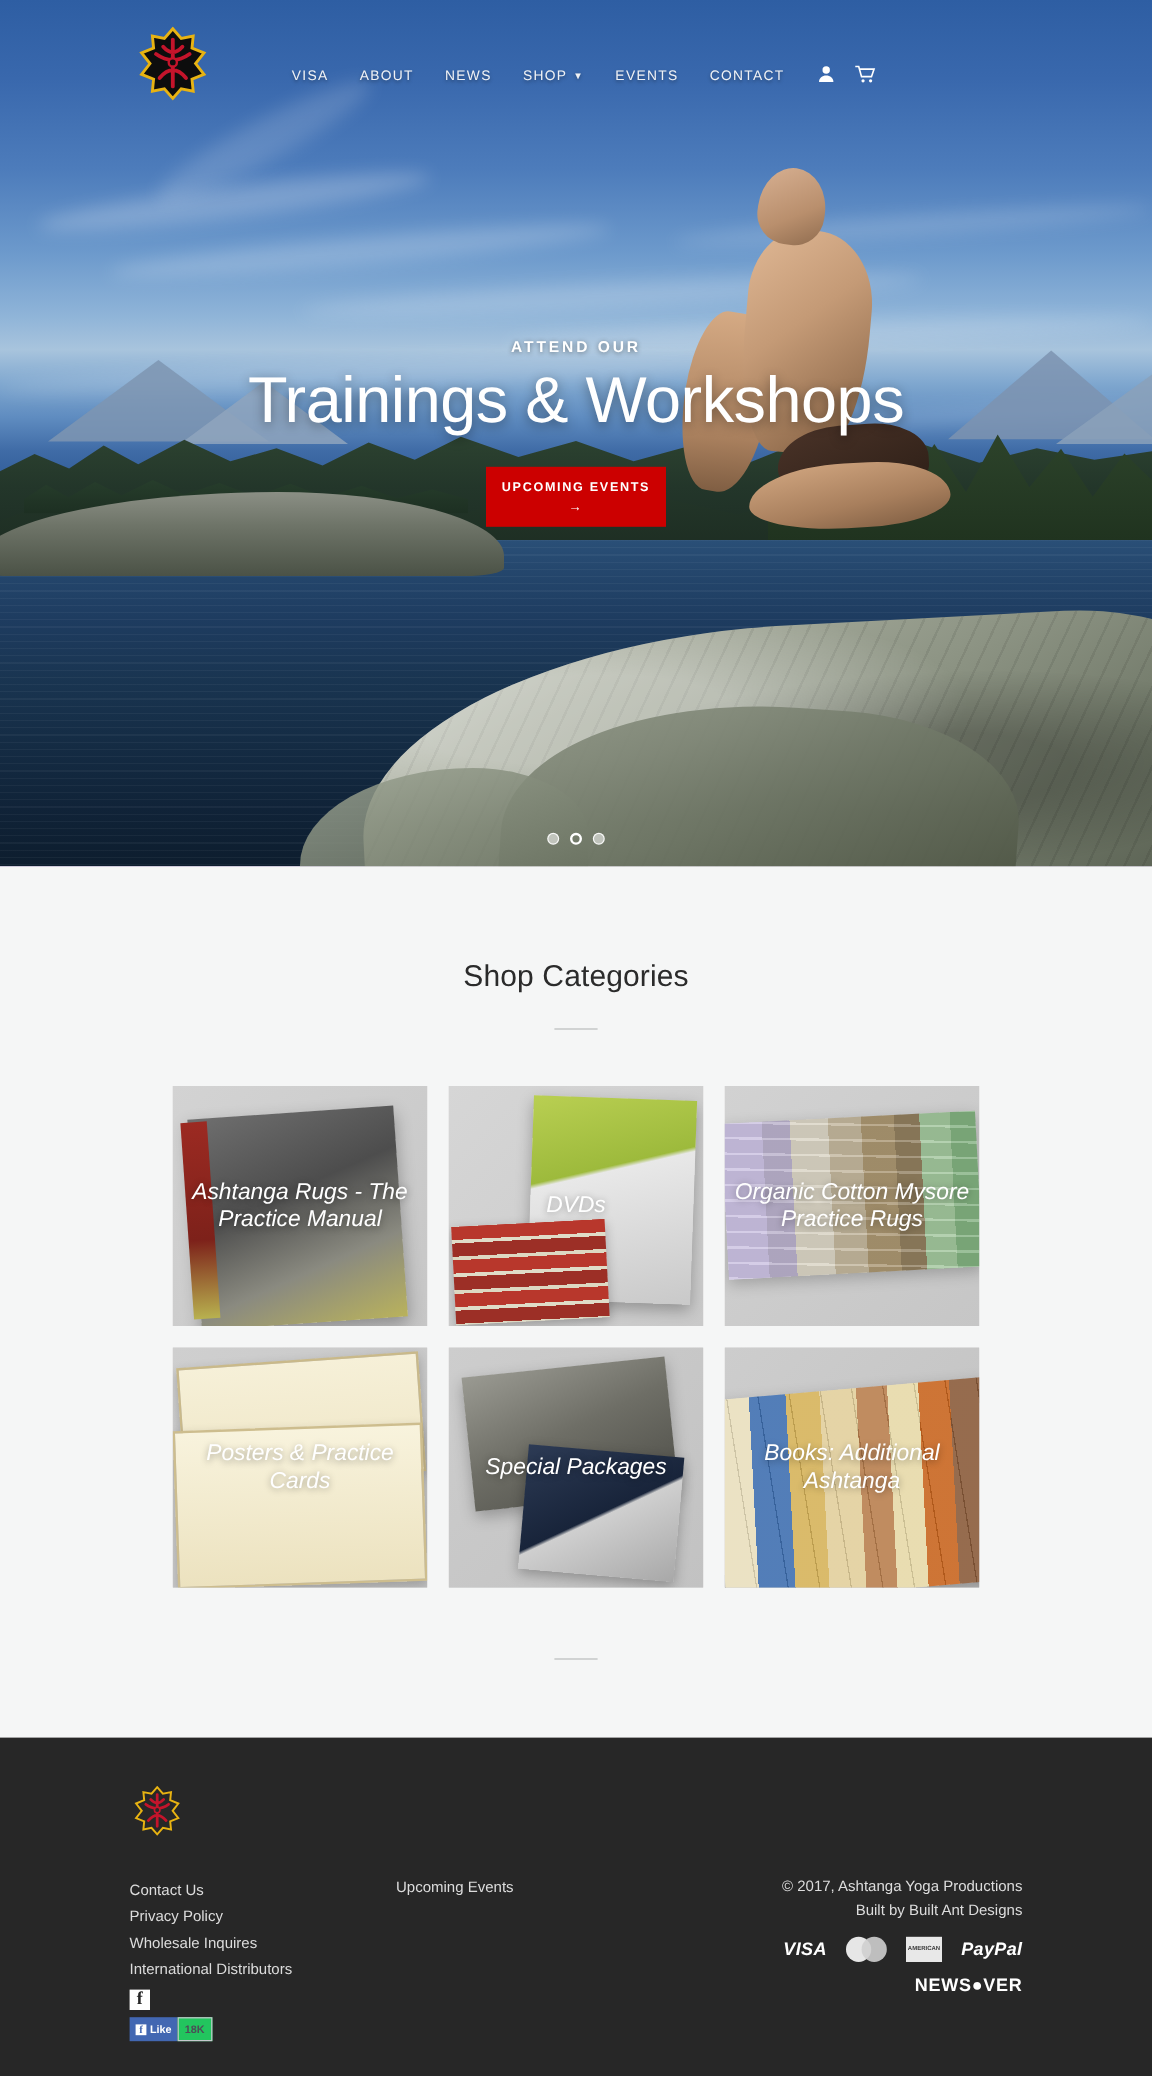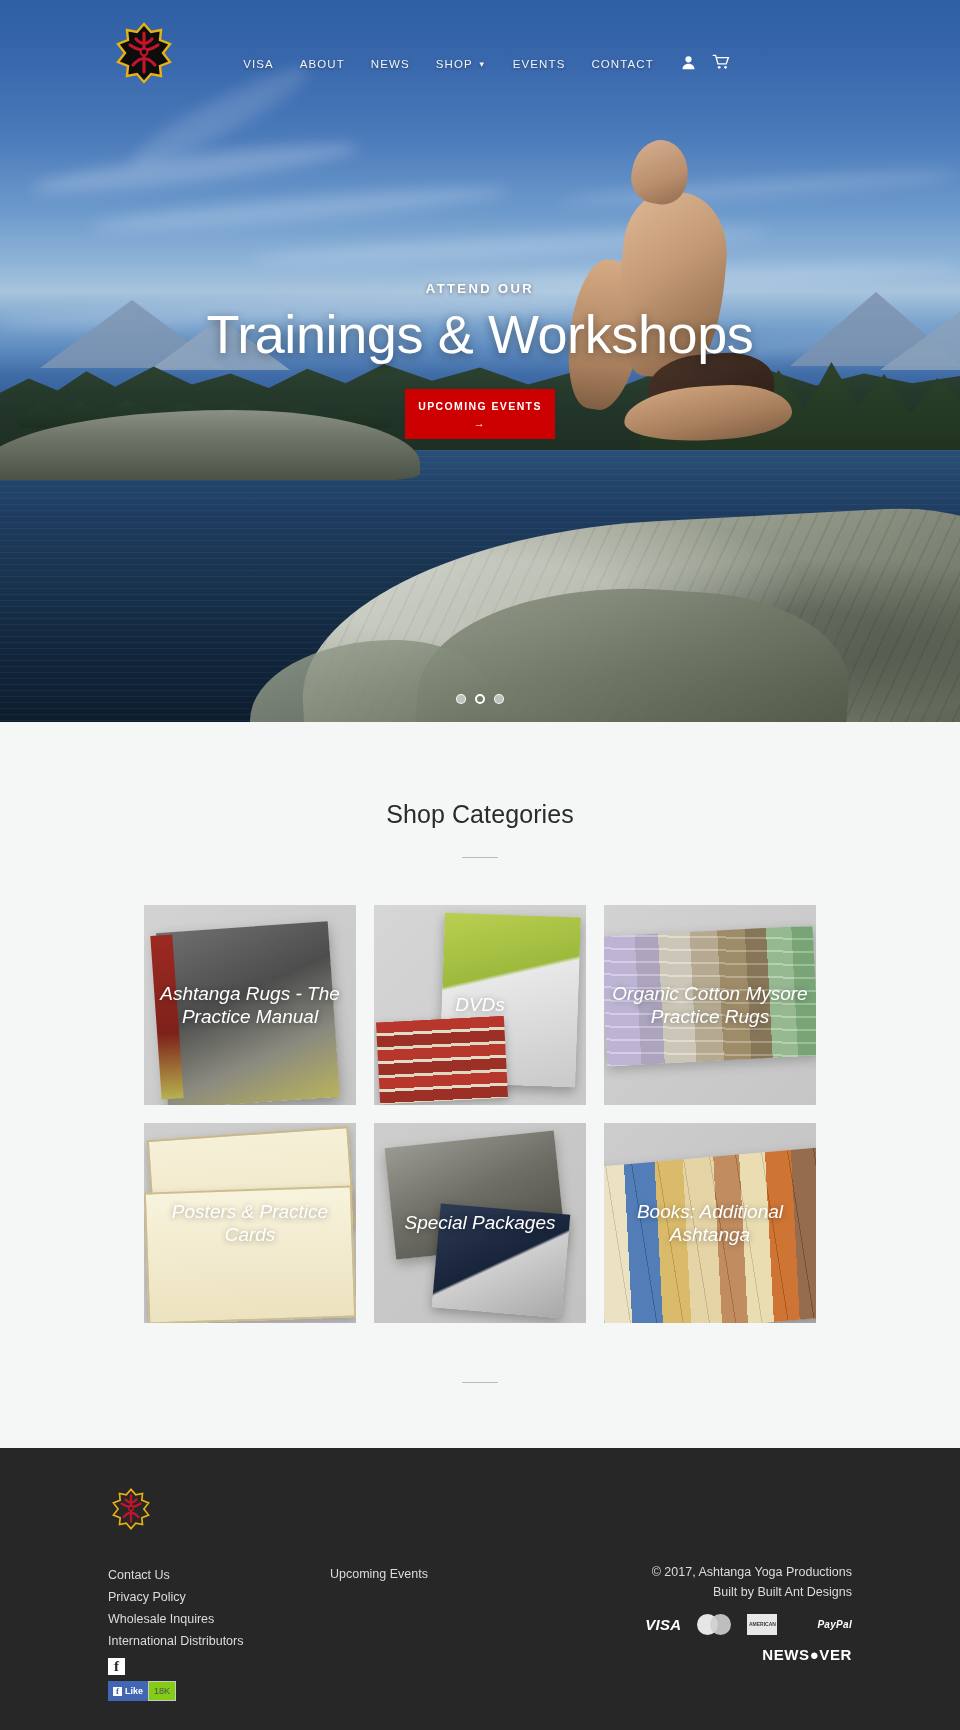--- a/index.html
+++ b/index.html
@@ -434,22 +434,22 @@
   }
   .fb-like .lk {
     background: #4267b2; color: #ffffff; display: flex; align-items: center;
     gap: 3px; padding: 0 5px; font-weight: 700;
   }
   .fb-like .lk .f {
     width: 9px; height: 9px; background: #ffffff; color: #4267b2;
     font-family: "Liberation Serif", serif; font-size: 9px; line-height: 9px; text-align: center;
   }
   .fb-like .cnt {
-    background: #84cc16; color: #4b4f56; border: 1px solid #c6c9ce;
-    display: flex; align-items: center; padding: 0 5px; font-weight: 400;
+    background: #22c55e; color: #4b4f56; border: 1px solid #c6c9ce;
+    display: flex; align-items: center; padding: 0 5px; font-weight: 700;
   }
 
   .f-col2 { position: absolute; left: 330px; top: 116px; }
   .f-col2 a { color: #dcdcdc; font-size: 12.5px; text-decoration: none; cursor: pointer; }
 
   .f-col3 {
     position: absolute; right: 108px; top: 114px;
     text-align: right;
   }
   .f-col3 .line { font-size: 12.5px; line-height: 20px; color: #dcdcdc; }
@@ -460,21 +460,21 @@
   }
   .pay-row2 { position: absolute; right: 108px; top: 198px; }
   .pay {
     color: #ffffff;
     font-weight: 700;
     font-style: italic;
     font-size: 15px;
     letter-spacing: .3px;
   }
   .pay.visa { font-family: "Liberation Sans", sans-serif; }
-  .pay.paypal { font-size: 10px; margin-left: 24px; }
+  .pay.paypal { font-size: 15px; }
   .pay.discover {
     font-style: normal; font-size: 15px; letter-spacing: .6px;
   }
   .mc {
     position: relative; width: 34px; height: 21px;
   }
   .mc i {
     position: absolute; top: 0; width: 21px; height: 21px; border-radius: 50%;
     background: #e6e6e6; display: block;
   }

